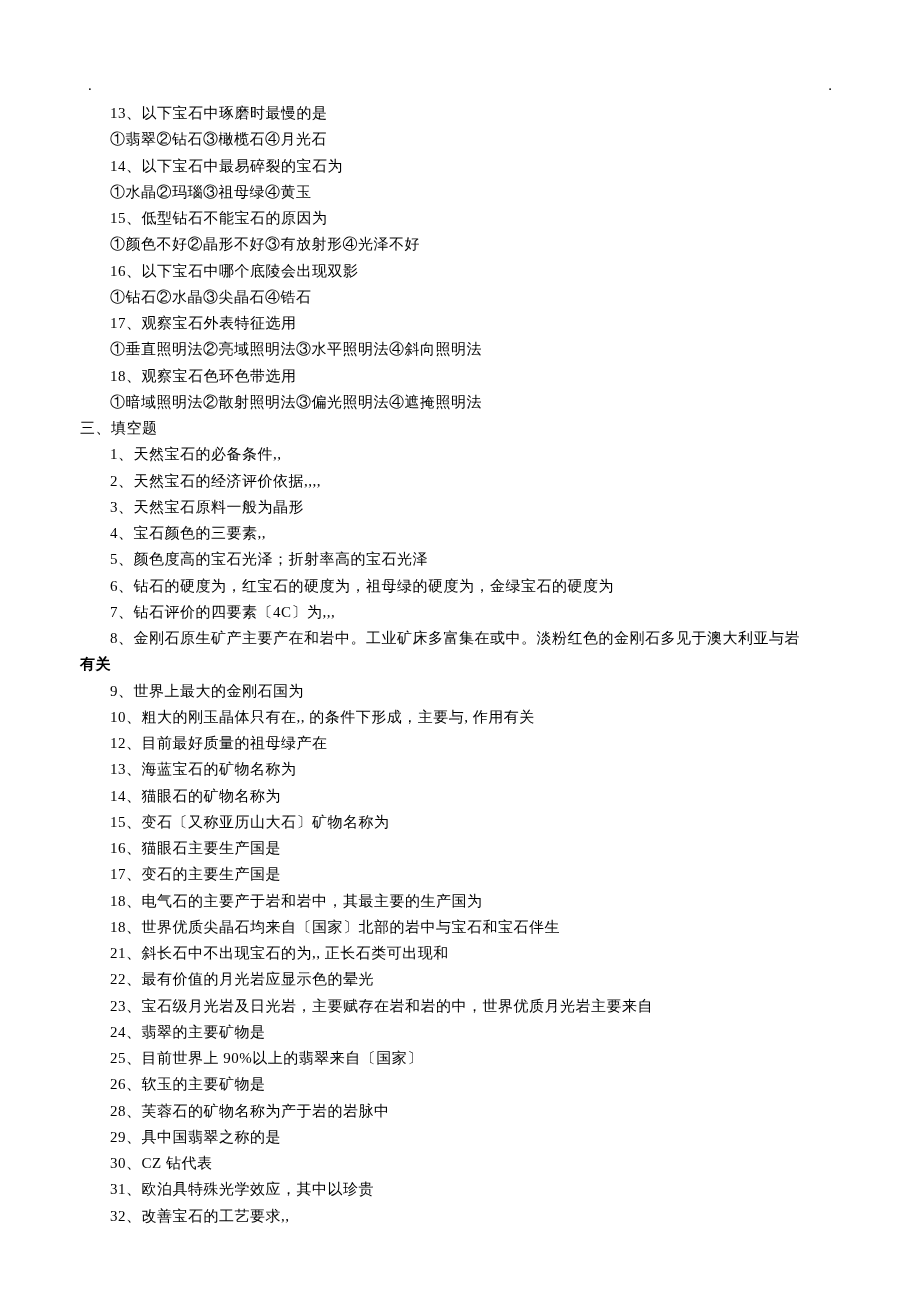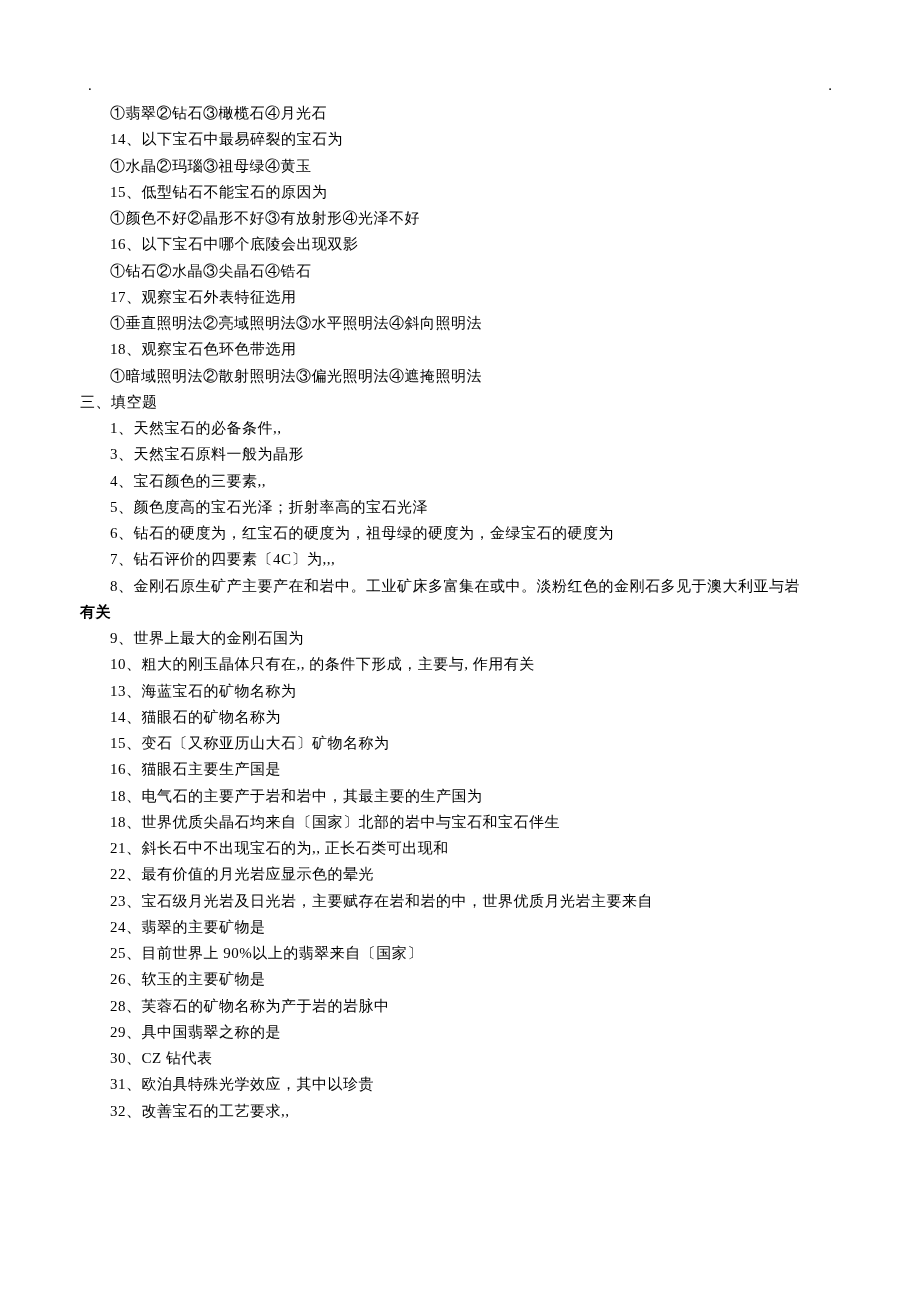--- a/index.html
+++ b/index.html
@@ -40,54 +40,58 @@
 </head>
 <body>
 
 <div class="page">
   <div class="dot-tl">.</div>
   <div class="dot-tr">.</div>
 
   <div class="content">
 
     <div id="mcq-container">
+        <div class="line indent-2">13、以下宝石中琢磨时最慢的是</div>
         <div class="line indent-2">①翡翠②钻石③橄榄石④月光石</div>
         <div class="line indent-2">14、以下宝石中最易碎裂的宝石为</div>
         <div class="line indent-2">①水晶②玛瑙③祖母绿④黄玉</div>
         <div class="line indent-2">15、低型钻石不能宝石的原因为</div>
         <div class="line indent-2">①颜色不好②晶形不好③有放射形④光泽不好</div>
         <div class="line indent-2">16、以下宝石中哪个底陵会出现双影</div>
         <div class="line indent-2">①钻石②水晶③尖晶石④锆石</div>
         <div class="line indent-2">17、观察宝石外表特征选用</div>
         <div class="line indent-2">①垂直照明法②亮域照明法③水平照明法④斜向照明法</div>
         <div class="line indent-2">18、观察宝石色环色带选用</div>
         <div class="line indent-2">①暗域照明法②散射照明法③偏光照明法④遮掩照明法</div>
       </div>
 
     <div class="line section-heading">三、填空题</div>
 
     <div id="fill-a">
         <div class="line indent-2">1、天然宝石的必备条件,,</div>
+        <div class="line indent-2">2、天然宝石的经济评价依据,,,,</div>
         <div class="line indent-2">3、天然宝石原料一般为晶形</div>
         <div class="line indent-2">4、宝石颜色的三要素,,</div>
         <div class="line indent-2">5、颜色度高的宝石光泽；折射率高的宝石光泽</div>
         <div class="line indent-2">6、钻石的硬度为，红宝石的硬度为，祖母绿的硬度为，金绿宝石的硬度为</div>
         <div class="line indent-2">7、钻石评价的四要素〔4C〕为,,,</div>
       </div>
 
     <div class="line indent-2">8、金刚石原生矿产主要产在和岩中。工业矿床多富集在或中。淡粉红色的金刚石多见于澳大利亚与岩</div>
     <div class="line indent-0">有关</div>
 
     <div id="fill-b">
         <div class="line indent-2">9、世界上最大的金刚石国为</div>
         <div class="line indent-2">10、粗大的刚玉晶体只有在,, 的条件下形成，主要与, 作用有关</div>
+        <div class="line indent-2">12、目前最好质量的祖母绿产在</div>
         <div class="line indent-2">13、海蓝宝石的矿物名称为</div>
         <div class="line indent-2">14、猫眼石的矿物名称为</div>
         <div class="line indent-2">15、变石〔又称亚历山大石〕矿物名称为</div>
         <div class="line indent-2">16、猫眼石主要生产国是</div>
+        <div class="line indent-2">17、变石的主要生产国是</div>
         <div class="line indent-2">18、电气石的主要产于岩和岩中，其最主要的生产国为</div>
         <div class="line indent-2">18、世界优质尖晶石均来自〔国家〕北部的岩中与宝石和宝石伴生</div>
         <div class="line indent-2">21、斜长石中不出现宝石的为,, 正长石类可出现和</div>
         <div class="line indent-2">22、最有价值的月光岩应显示色的晕光</div>
         <div class="line indent-2">23、宝石级月光岩及日光岩，主要赋存在岩和岩的中，世界优质月光岩主要来自</div>
         <div class="line indent-2">24、翡翠的主要矿物是</div>
         <div class="line indent-2">25、目前世界上 90%以上的翡翠来自〔国家〕</div>
         <div class="line indent-2">26、软玉的主要矿物是</div>
         <div class="line indent-2">28、芙蓉石的矿物名称为产于岩的岩脉中</div>
         <div class="line indent-2">29、具中国翡翠之称的是</div>

